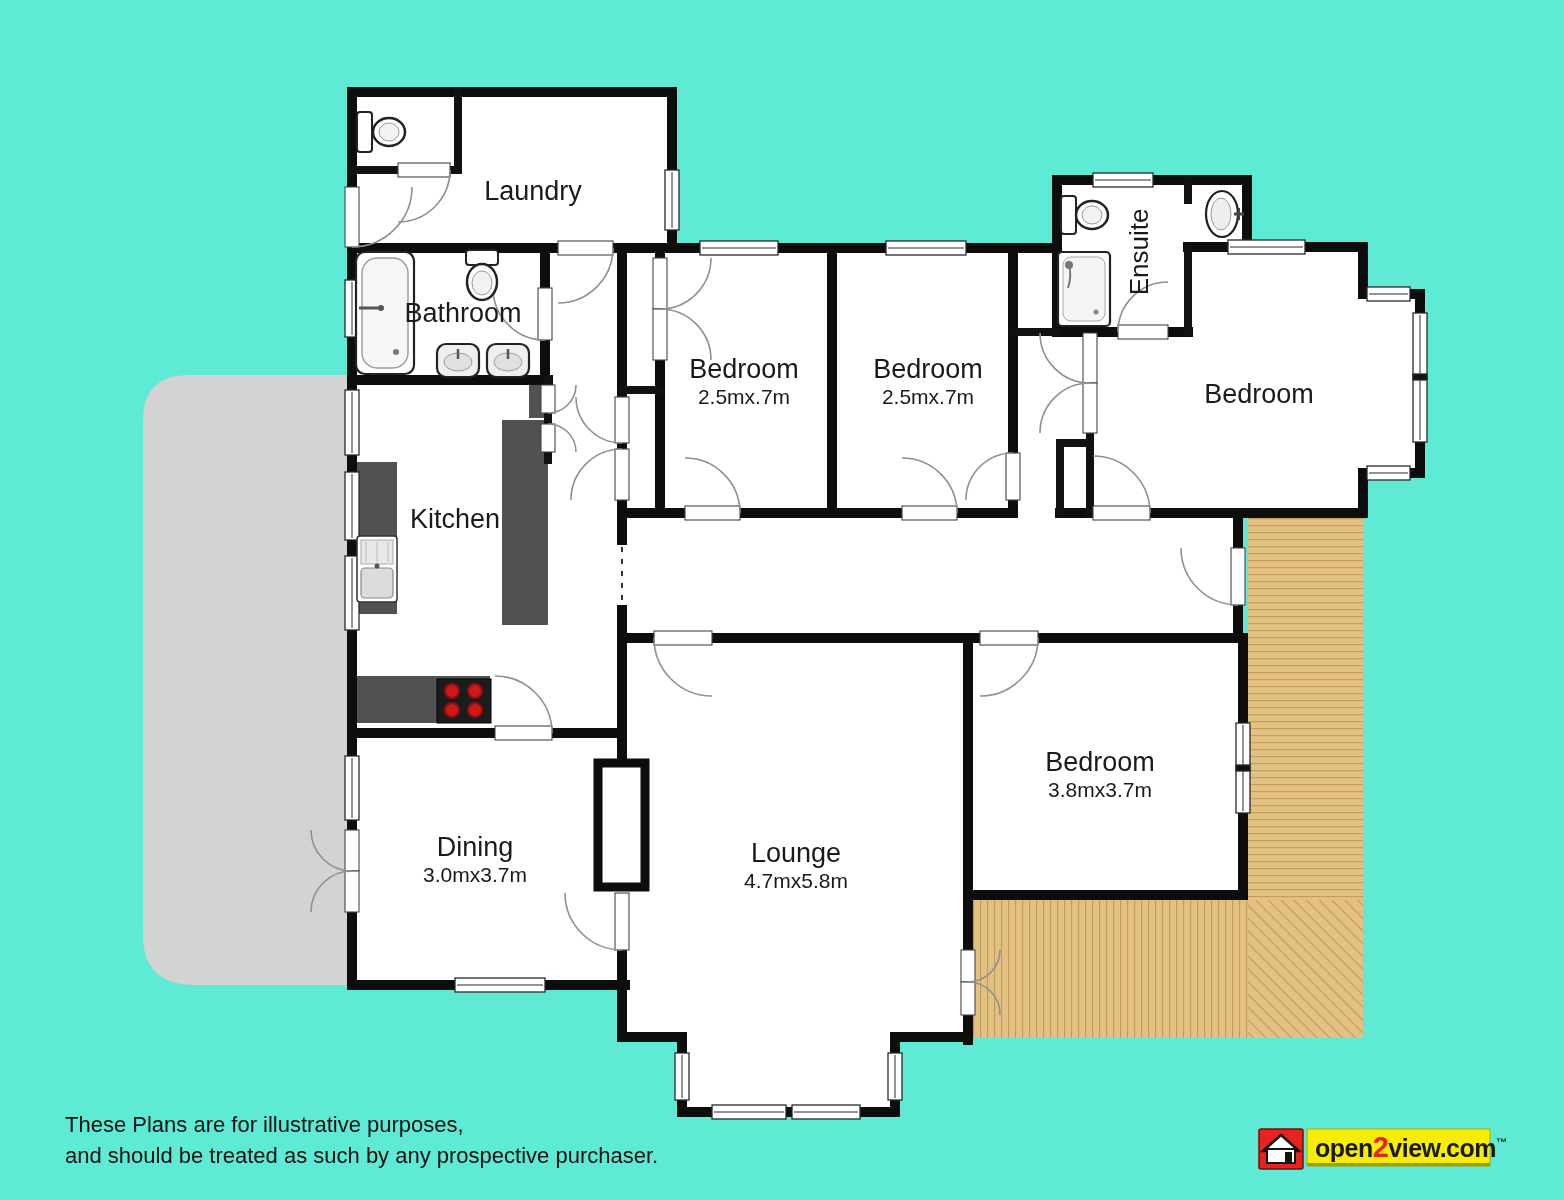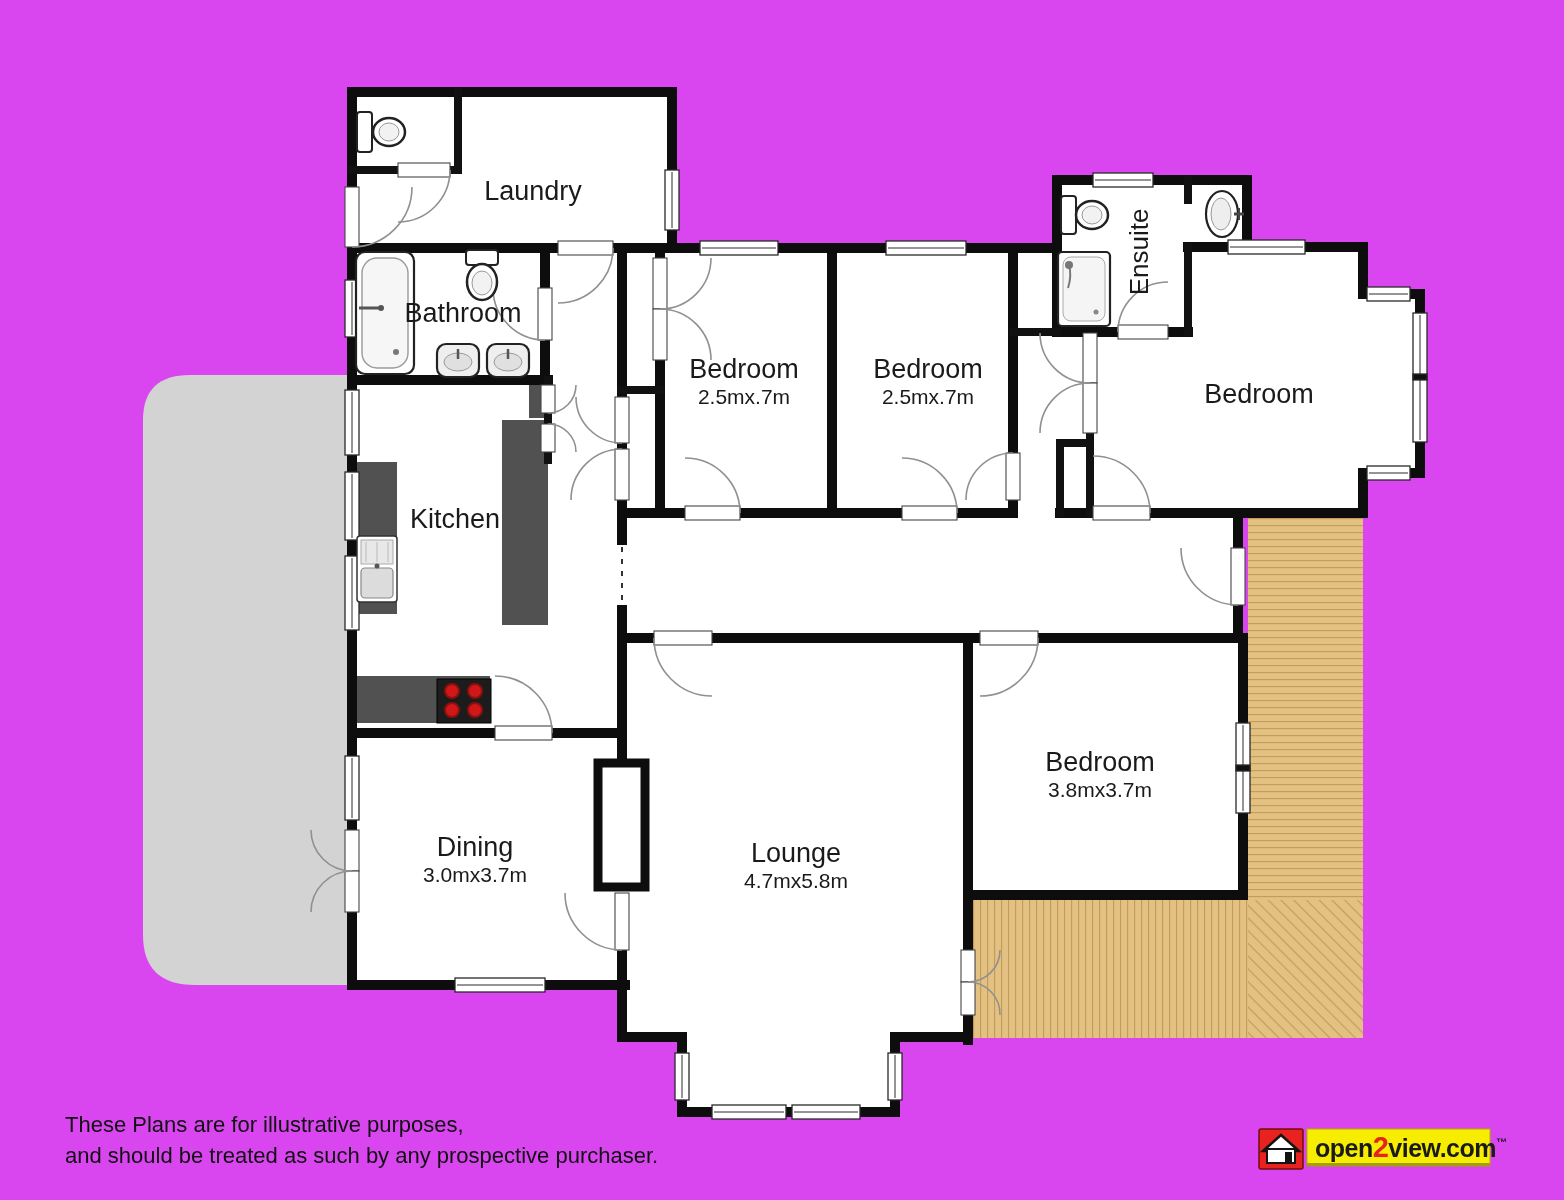--- a/index.html
+++ b/index.html
@@ -1,16 +1,16 @@
 <!DOCTYPE html>
 <html><head>
 <meta charset="utf-8">
 <style>
   html,body{margin:0;padding:0;background:#ffffff;}
-  .stage{position:relative;width:1564px;height:1200px;background:#d946ef;overflow:hidden;
+  .stage{position:relative;width:1564px;height:1200px;background:#5eead4;overflow:hidden;
          font-family:"Liberation Sans", sans-serif;}
   svg{display:block;}
   text{fill:#1a1a1a;}
   .room-label{font-size:27px;}
   .room-dims{font-size:21px;}
   .disclaimer{font-size:22px;fill:#111;}
 </style>
 </head>
 <body>
 

